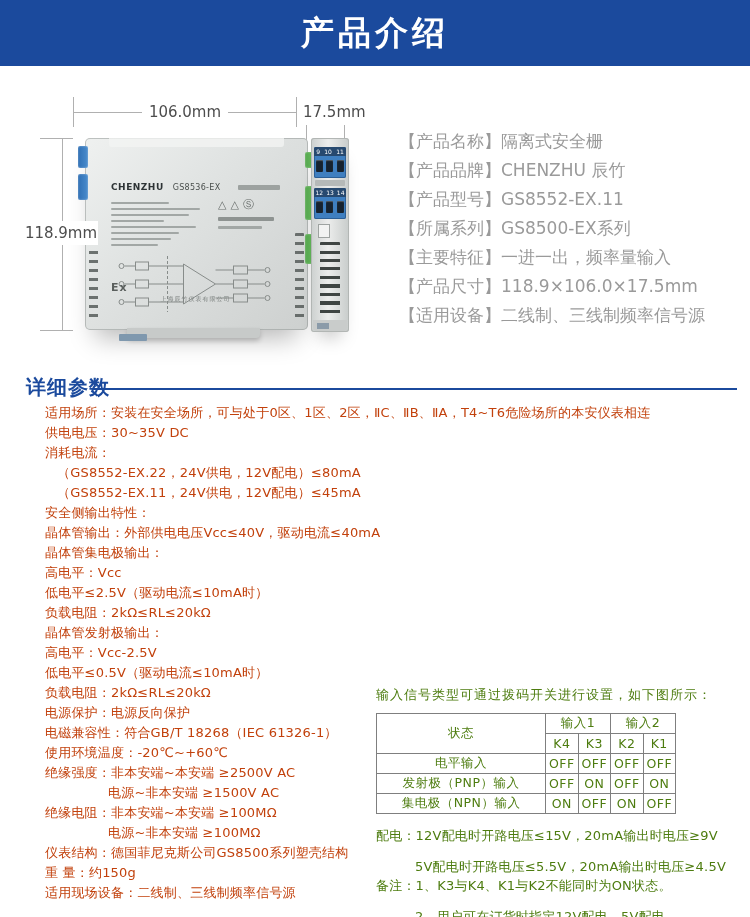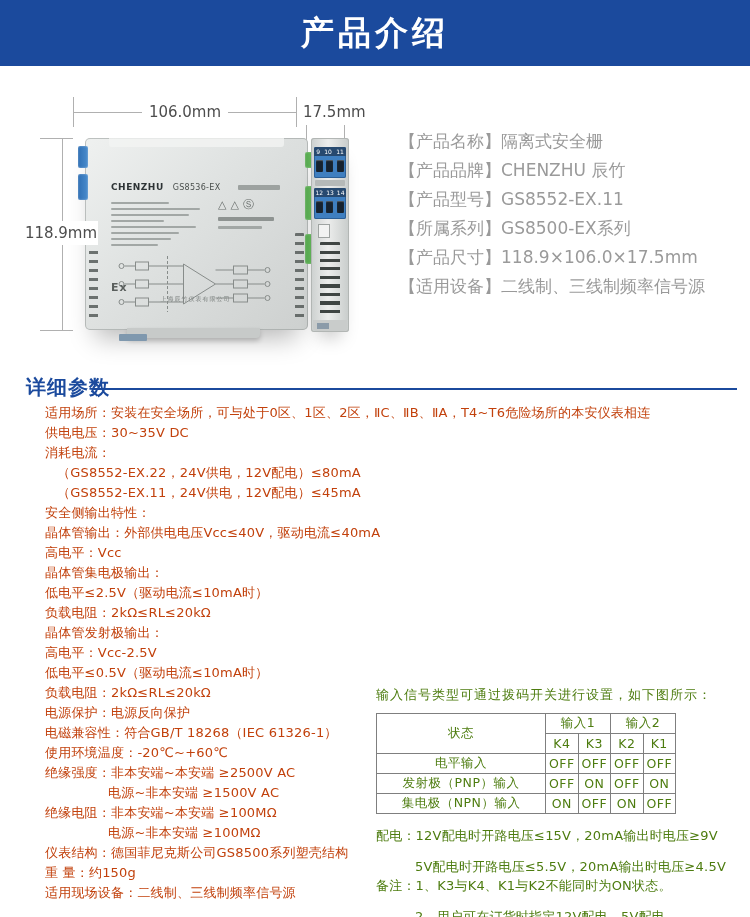--- a/index.html
+++ b/index.html
@@ -227,37 +227,38 @@
     <div class="fd-vents"></div>
     <div class="fd-foot"></div>
     <div class="fd-slot"></div>
   </div>
 
   <div class="info-list">
     <div class="info-row"><span>【产品名称】</span><span>隔离式安全栅</span></div>
     <div class="info-row"><span>【产品品牌】</span><span>CHENZHU 辰竹</span></div>
     <div class="info-row"><span>【产品型号】</span><span>GS8552-EX.11</span></div>
     <div class="info-row"><span>【所属系列】</span><span>GS8500-EX系列</span></div>
+    <div class="info-row"><span>【主要特征】</span><span>一进一出，频率量输入</span></div>
     <div class="info-row"><span>【产品尺寸】</span><span>118.9×106.0×17.5mm</span></div>
     <div class="info-row"><span>【适用设备】</span><span>二线制、三线制频率信号源</span></div>
   </div>
 
   <div class="section-title">详细参数</div>
   <div class="section-line"></div>
 
   <div class="specs">
     <div class="spec-line">适用场所：安装在安全场所，可与处于0区、1区、2区，ⅡC、ⅡB、ⅡA，T4~T6危险场所的本安仪表相连</div>
     <div class="spec-line">供电电压：30~35V DC</div>
     <div class="spec-line">消耗电流：</div>
     <div class="spec-line ind1">（GS8552-EX.22，24V供电，12V配电）≤80mA</div>
     <div class="spec-line ind1">（GS8552-EX.11，24V供电，12V配电）≤45mA</div>
     <div class="spec-line">安全侧输出特性：</div>
     <div class="spec-line">晶体管输出：外部供电电压Vcc≤40V，驱动电流≤40mA</div>
+    <div class="spec-line">晶体管集电极输出：</div>
     <div class="spec-line">高电平：Vcc</div>
-    <div class="spec-line">晶体管集电极输出：</div>
     <div class="spec-line">低电平≤2.5V（驱动电流≤10mA时）</div>
     <div class="spec-line">负载电阻：2kΩ≤RL≤20kΩ</div>
     <div class="spec-line">晶体管发射极输出：</div>
     <div class="spec-line">高电平：Vcc-2.5V</div>
     <div class="spec-line">低电平≤0.5V（驱动电流≤10mA时）</div>
     <div class="spec-line">负载电阻：2kΩ≤RL≤20kΩ</div>
     <div class="spec-line">电源保护：电源反向保护</div>
     <div class="spec-line">电磁兼容性：符合GB/T 18268（IEC 61326-1）</div>
     <div class="spec-line">使用环境温度：-20℃~+60℃</div>
     <div class="spec-line">绝缘强度：非本安端~本安端 ≥2500V AC</div>

